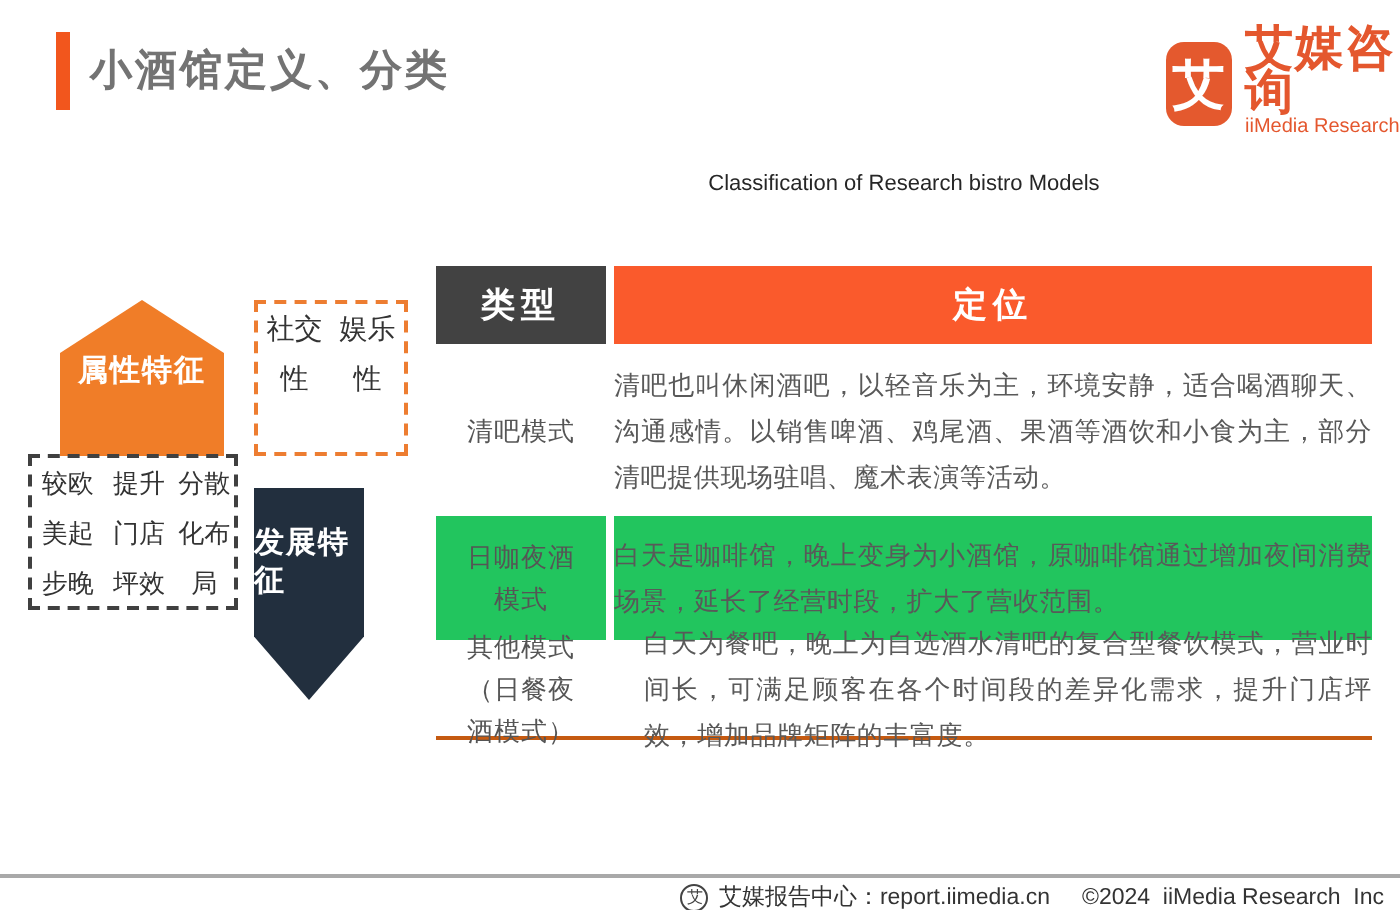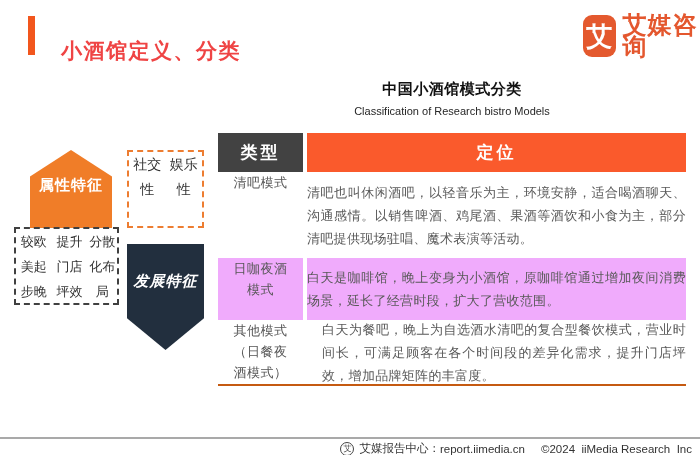--- a/index.html
+++ b/index.html
@@ -1,58 +1,58 @@
 <!DOCTYPE html>
 <html><head>
 <meta charset="utf-8">
 <style>
   html,body{margin:0;padding:0;background:#fff;}
   body{font-family:"Liberation Sans","DejaVu Sans",sans-serif;}
   .slide{position:relative;width:700px;height:455px;background:#fff;overflow:hidden;}
 
   
   .accent-bar{position:absolute;left:28px;top:16px;width:7px;height:39px;background:#F2561D;}
-  .page-title{position:absolute;left:45px;top:21px;font-size:21px;font-weight:bold;color:#ef4444;letter-spacing:1.5px;margin:16px;}
+  .page-title{position:absolute;left:45px;top:21px;font-size:21px;font-weight:bold;color:#737373;letter-spacing:1.5px;margin:0;}
   .logo{position:absolute;left:583px;top:14px;display:flex;align-items:center;gap:7px;}
   .logo-mark{width:42px;height:42px;background:#E4592E;border-radius:9px;display:flex;align-items:center;justify-content:center;color:#fff;font-size:26px;font-weight:bold;}
   .logo-cn{color:#E4572E;font-size:24px;font-weight:bold;letter-spacing:1px;line-height:22px;}
   .logo-en{color:#E4572E;font-size:10px;line-height:12px;}
 
   
   .chart-head{position:absolute;left:218px;top:80px;width:468px;text-align:center;}
   .chart-title{font-size:15px;font-weight:bold;color:#111;letter-spacing:.5px;}
   .chart-subtitle{margin-top:6px;font-size:11px;color:#262626;}
 
   
   .pent-up{position:absolute;left:30px;top:150px;width:82px;height:78px;background:#F07D28;
     clip-path:polygon(50% 0,100% 34%,100% 100%,0 100%,0 34%);
     display:flex;justify-content:center;box-sizing:border-box;padding-top:26px;}
   .pent-up span{color:#fff;font-size:15px;font-weight:bold;letter-spacing:1px;}
-  .pent-down{position:absolute;left:127px;top:244px;width:77px;height:106px;background:#222F3E;
+  .pent-down{position:absolute;left:127px;top:244px;width:55px;height:106px;background:#222F3E;
     clip-path:polygon(0 0,100% 0,100% 70%,50% 100%,0 70%);
-    display:flex;align-items:center;justify-content:center;box-sizing:border-box;padding-bottom:32px;font-style:italic;}
+    display:flex;align-items:center;justify-content:center;box-sizing:border-box;padding-bottom:32px;}
   .pent-down span{color:#fff;font-size:15px;font-weight:bold;letter-spacing:1px;}
   .dash-box{position:absolute;box-sizing:border-box;display:flex;flex-direction:row;justify-content:center;
     text-align:center;color:#333;}
   .dash-box.orange{left:127px;top:150px;width:77px;height:78px;border:2px dashed #ED7D31;font-size:14px;line-height:25px;}
   .dash-box.dark{left:14px;top:227px;width:105px;height:78px;border:2px dashed #404040;font-size:13px;line-height:25px;}
 
   
   .tbl{position:absolute;left:218px;top:133px;width:468px;border-bottom:2px solid #C55A11;}
   .trow{display:flex;gap:4px;}
   .thead{height:39px;}
   .thead .c1{background:#424242;}
   .thead .c2{background:#FA5A2C;}
   .thead .cell{display:flex;align-items:center;justify-content:center;color:#fff;font-size:17px;font-weight:bold;letter-spacing:3px;}
-  .c1{width:85px;flex:none;display:flex;align-items:flex-start;justify-content:center;}
+  .c1{width:85px;flex:none;display:flex;align-items:center;justify-content:center;}
   .c2{flex:1;display:flex;align-items:center;box-sizing:border-box;padding-right:0;}
   .r1{height:86px;}
   .r2{height:62px;}
-  .r2 .c1,.r2 .c2{background:#f0abfc;}
-  .r3{height:64px;gap:19px;}
+  .r2 .c1,.r2 .c2{background:#22c55e;}
+  .r3{height:48px;gap:19px;}
   .type-label{display:block;max-width:62px;text-align:center;font-size:13px;line-height:21px;color:#555;letter-spacing:.5px;}
   .desc{font-size:13px;line-height:23px;color:#595959;text-align:justify;letter-spacing:.3px;}
 
   
   .footer-line{position:absolute;left:0;top:437px;width:700px;height:2px;background:#A9A9A9;}
   .footer{position:absolute;right:8px;top:441px;display:flex;align-items:center;font-size:11.5px;color:#333;}
   .globe-icon{width:12px;height:12px;border:1px solid #444;border-radius:50%;display:inline-flex;align-items:center;justify-content:center;font-size:8px;color:#444;margin-right:5px;flex:none;}
   .footer .copy{margin-left:16px;white-space:pre;}
 </style>
 </head>
@@ -62,25 +62,25 @@
 
   <div class="accent-bar"></div>
   <h1 class="page-title">小酒馆定义、分类</h1>
 
   <div class="logo">
     <div class="logo-mark">
       <span>艾</span>
     </div>
     <div class="logo-text">
       <div class="logo-cn">艾媒咨询</div>
+      <div class="logo-en">iiMedia Research</div>
     </div>
   </div>
 
   <div class="chart-head">
-    <div class="chart-title">中国小酒馆模式分类</div>
     <div class="chart-subtitle">Classification of Research bistro Models</div>
   </div>
 
   <div class="pent-up">
     <span>属性特征</span>
   </div>
   <div class="dash-box orange">
     <div>社交性</div>
     <div>娱乐性</div>
   </div>

